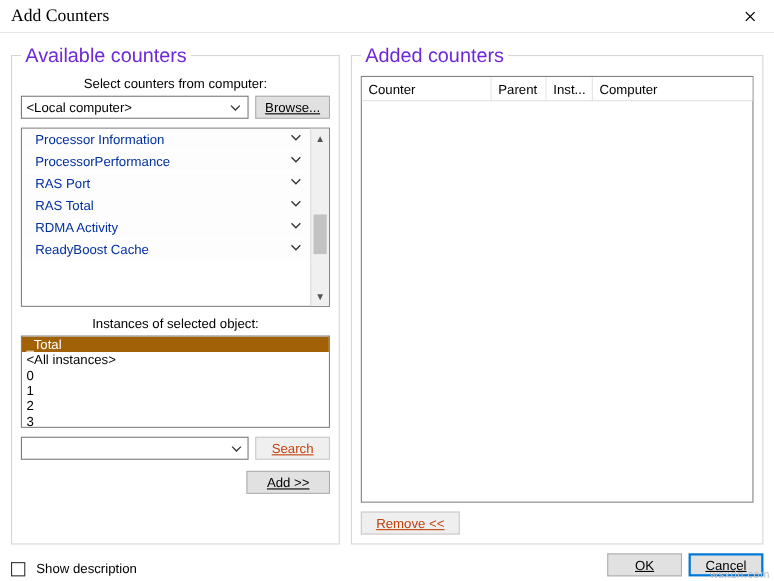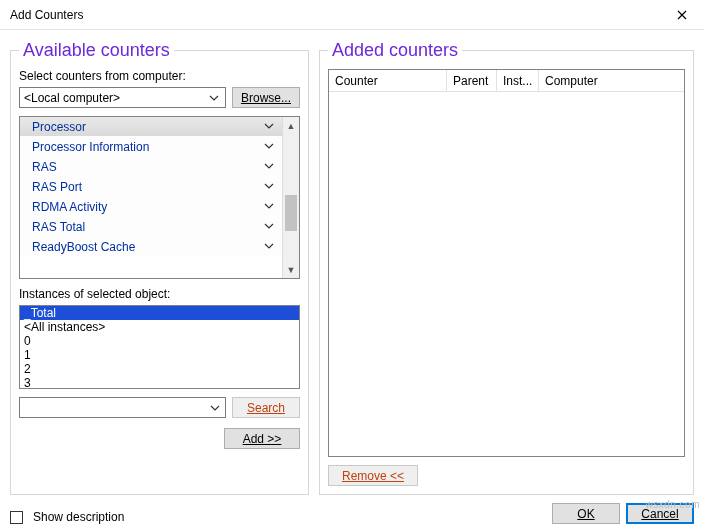--- a/index.html
+++ b/index.html
@@ -1,32 +1,32 @@
 <!DOCTYPE html>
 <html><head>
 <meta charset="utf-8">
 <style>
 * { box-sizing: border-box; font-family: "Segoe UI", Tahoma, sans-serif; font-size: 12px; }
 body { margin: 0; background: #fff; width: 704px; height: 528px; overflow: hidden; }
 
 .titlebar { display: flex; align-items: center; height: 30px; padding: 0 0 0 10px; border-bottom: 1px solid #e5e5e5; }
-.titlebar .title { flex: 1; font-size: 12px; }
+.titlebar .title { flex: 1; font-size: 16px; font-family: Liberation Serif, serif; }
 .titlebar .close { width: 44px; height: 30px; display: flex; align-items: center; justify-content: center; font-size: 14px; }
 
 .content { display: flex; padding: 10px 10px 4px 10px; gap: 10px; }
 
 fieldset { border: 1px solid #d6d6d6; border-radius: 0; padding: 8px 8px 8px 8px; margin: 0; position: relative; }
 legend { padding: 0 4px; color: #6d28d9; font-size: 18px; }
 
 .left-pane { width: 340px; }
 .right-pane { width: 375px; }
 
 .row { display: flex; align-items: center; gap: 6px; }
 
-.label { margin-bottom: 4px; display: block; }
+.label { margin-bottom: 4px; display: block; text-align: center; }
 
 .combo { height: 21px; border: 1px solid #7a7a7a; background: #fff; display: flex; align-items: center; padding: 0 4px; position: relative; flex: 1; }
 .combo .chev { position: absolute; right: 2px; top: 1px; width: 17px; height: 17px; display: flex; align-items: center; justify-content: center; }
 
 .btn { height: 21px; border: 1px solid #adadad; background: #e1e1e1; min-width: 68px; padding: 0 8px; display: inline-flex; align-items: center; justify-content: center; cursor: default; text-decoration: underline; }
 .btn.disabled { color: #c2410c; background: #efefef; border-color: #c9c9c9; text-align: center; }
 .btn.default { border: 2px solid #0078d7; background: #e1e1e1; }
 
 .counter-list-wrap { margin-top: 8px; border: 1px solid #828282; height: 163px; display: flex; background: #fff; }
 .counter-list { flex: 1; overflow: hidden; }
@@ -36,21 +36,21 @@
 .cl-item.selected .exp { color: #333; }
 .cl-item:not(.selected) { background: #fdfdfd; }
 
 .sbar { width: 17px; background: #f0f0f0; border-left: 1px solid #dcdcdc; position: relative; }
 .sbar .arrow { height: 17px; display: flex; align-items: center; justify-content: center; font-size: 9px; color: #555; }
 .sbar .thumb { position: absolute; left: 2px; right: 2px; top: 78px; height: 36px; background: #c2c2c2; }
 
 .inst-label { margin-top: 8px; }
 .inst-list { border: 1px solid #828282; height: 84px; background: #fff; overflow: hidden; margin-top: 2px; }
 .inst-item { height: 14px; padding: 0 4px; line-height: 14px; }
-.inst-item.sel { background: #1d4ed8; color: #fff; }
+.inst-item.sel { background: #a16207; color: #fff; }
 
 .search-row { margin-top: 8px; }
 .searchbox { flex: 1; height: 21px; border: 1px solid #7a7a7a; background: #fff; position: relative; }
 .searchbox .chev { position: absolute; right: 2px; top: 1px; width: 17px; height: 17px; display: flex; align-items: center; justify-content: center; }
 
 .add-row { margin-top: 10px; display: flex; justify-content: flex-end; }
 
 .added-table { border: 1px solid #828282; height: 388px; background: #fff; }
 .thead { display: flex; height: 22px; }
 .th { border-right: 1px solid #e1e1e1; border-bottom: 1px solid #e1e1e1; padding: 0 6px; display: flex; align-items: center; background: #fff; overflow: hidden; white-space: nowrap; }
@@ -60,21 +60,21 @@
 .th.computer { flex: 1; border-right: none; }
 
 .remove-row { margin-top: 8px; }
 
 .footer { display: flex; align-items: flex-end; padding: 4px 10px 8px 10px; gap: 6px; }
 .footer .spacer { flex: 1; }
 
 .checkbox { width: 13px; height: 13px; border: 1px solid #333; background: #fff; display: inline-block; margin-right: 4px; vertical-align: middle; }
 .chk-label { vertical-align: middle; }
 
-.watermark { position: absolute; right: 4px; bottom: 18px; font-size: 10px; color: #bdbdbd; letter-spacing: 0.5px; pointer-events: none; }
+.watermark { position: absolute; right: 4px; bottom: 0; font-size: 10px; color: #bdbdbd; letter-spacing: 0.5px; pointer-events: none; }
 
 svg.chev-svg { width: 10px; height: 10px; }
 </style>
 </head>
 <body>
 
 <div class="titlebar">
   <span class="title">Add Counters</span>
   <div class="close">
     <svg width="10" height="10" viewBox="0 0 10 10">
@@ -99,52 +99,46 @@
             </svg>
         </span>
       </div>
       <div class="btn">
           <span>Browse...</span>
         </div>
     </div>
 
     <div class="counter-list-wrap">
       <div class="counter-list" id="counter-list">
-          <div class="cl-item selected">
-            <span>Processor</span>
-            <span class="exp"><svg class="chev-svg" viewBox="0 0 10 10">
-                <path d="M1 3 L5 7 L9 3" fill="none" stroke="#333" stroke-width="1.2"></path>
-              </svg></span>
-          </div>
           <div class="cl-item">
             <span>Processor Information</span>
             <span class="exp"><svg class="chev-svg" viewBox="0 0 10 10">
                 <path d="M1 3 L5 7 L9 3" fill="none" stroke="#333" stroke-width="1.2"></path>
               </svg></span>
           </div>
           <div class="cl-item">
-            <span>RAS</span>
+            <span>ProcessorPerformance</span>
             <span class="exp"><svg class="chev-svg" viewBox="0 0 10 10">
                 <path d="M1 3 L5 7 L9 3" fill="none" stroke="#333" stroke-width="1.2"></path>
               </svg></span>
           </div>
           <div class="cl-item">
             <span>RAS Port</span>
             <span class="exp"><svg class="chev-svg" viewBox="0 0 10 10">
                 <path d="M1 3 L5 7 L9 3" fill="none" stroke="#333" stroke-width="1.2"></path>
               </svg></span>
           </div>
           <div class="cl-item">
+            <span>RAS Total</span>
+            <span class="exp"><svg class="chev-svg" viewBox="0 0 10 10">
+                <path d="M1 3 L5 7 L9 3" fill="none" stroke="#333" stroke-width="1.2"></path>
+              </svg></span>
+          </div>
+          <div class="cl-item">
             <span>RDMA Activity</span>
-            <span class="exp"><svg class="chev-svg" viewBox="0 0 10 10">
-                <path d="M1 3 L5 7 L9 3" fill="none" stroke="#333" stroke-width="1.2"></path>
-              </svg></span>
-          </div>
-          <div class="cl-item">
-            <span>RAS Total</span>
             <span class="exp"><svg class="chev-svg" viewBox="0 0 10 10">
                 <path d="M1 3 L5 7 L9 3" fill="none" stroke="#333" stroke-width="1.2"></path>
               </svg></span>
           </div>
           <div class="cl-item">
             <span>ReadyBoost Cache</span>
             <span class="exp"><svg class="chev-svg" viewBox="0 0 10 10">
                 <path d="M1 3 L5 7 L9 3" fill="none" stroke="#333" stroke-width="1.2"></path>
               </svg></span>
           </div>

